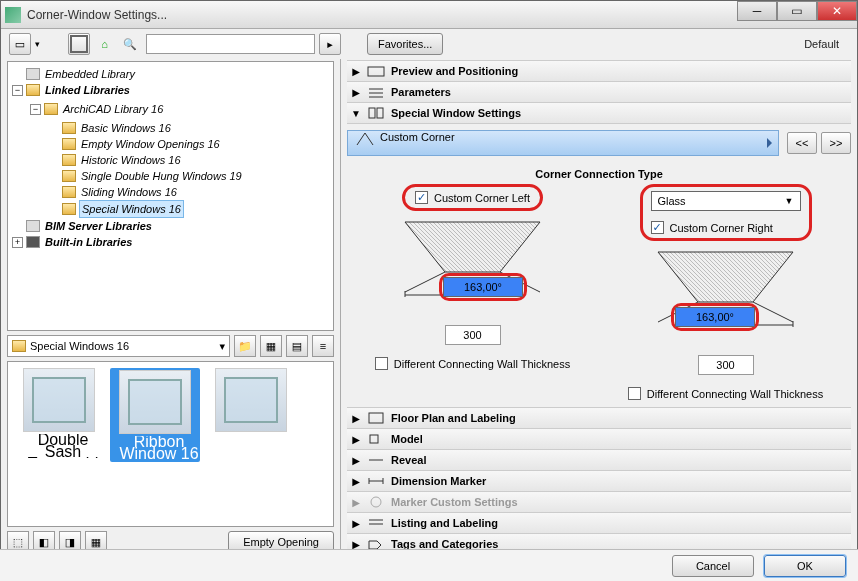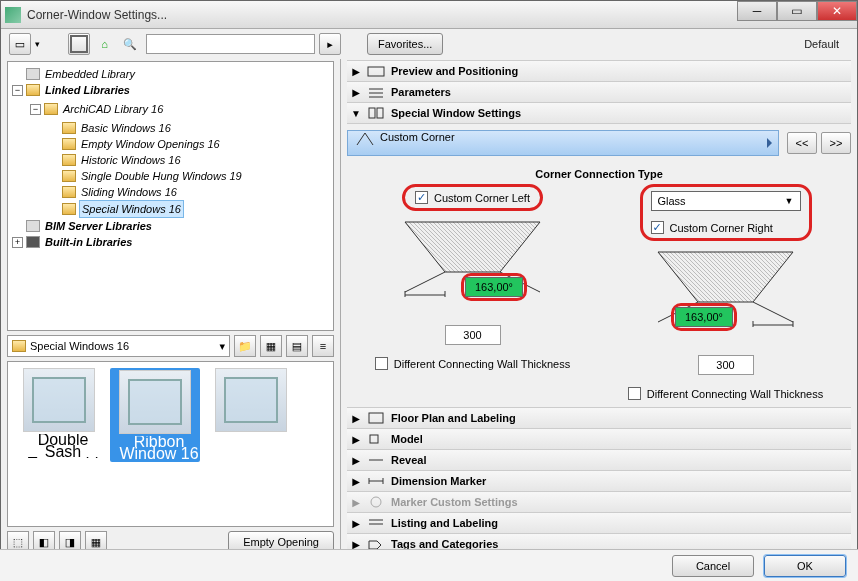--- a/index.html
+++ b/index.html
@@ -63,21 +63,21 @@
 
 .corner-header { text-align: center; font-weight: bold; margin: 6px 0 0; }
 .corner-row { display: flex; gap: 10px; padding: 0 4px; margin: 4px 0 8px; }
 .corner-col { flex: 1; display: flex; flex-direction: column; align-items: center; gap: 6px; }
 .red-ring { border: 3px solid #d22; border-radius: 14px; padding: 4px 10px; display: flex; align-items: center; gap: 6px; }
 .glass-dd { width: 150px; height: 20px; border: 1px solid #666; background: #fff; display: flex; align-items: center; padding: 0 6px; position: relative; }
 .glass-dd .car { position: absolute; right: 6px; font-size: 9px; }
 .chk { width: 13px; height: 13px; border: 1px solid #666; background: #fff; display: inline-flex; align-items: center; justify-content: center; color: #1557a5; font-size: 11px; }
 .diagram { width: 145px; height: 80px; position: relative; }
 .diagram svg { width: 100%; height: 100%; }
-.angle-field { position: absolute; bottom: -2px; height: 20px; width: 58px; border: 1px solid #666; background: #22c55e; text-align: center; line-height: 18px; }
+.angle-field { position: absolute; bottom: -2px; height: 20px; width: 80px; border: 1px solid #666; background: #3b82f6; text-align: center; line-height: 18px; }
 .angle-wrap.red { border: 3px solid #d22; border-radius: 10px; padding: 1px; }
 .dim-input { width: 56px; height: 20px; border: 1px solid #999; background: #fff; text-align: center; margin-top: 22px; }
 .wallthk { display: flex; align-items: center; gap: 6px; font-size: 10px; margin-top: 6px; }
 
 .footer { position: absolute; bottom: 0; left: 0; right: 0; height: 32px; background: #f3f3f3; border-top: 1px solid #bbb; display: flex; align-items: center; justify-content: flex-end; gap: 10px; padding: 0 12px; }
 .footer button { width: 82px; height: 22px; border: 1px solid #888; border-radius: 3px; background: linear-gradient(to bottom,#fafafa,#dcdcdc); cursor: pointer; }
 .footer button.ok { border: 1px solid #3a78c0; box-shadow: 0 0 0 1px #8ec0f2; }
 </style>
 </head>
 <body>

